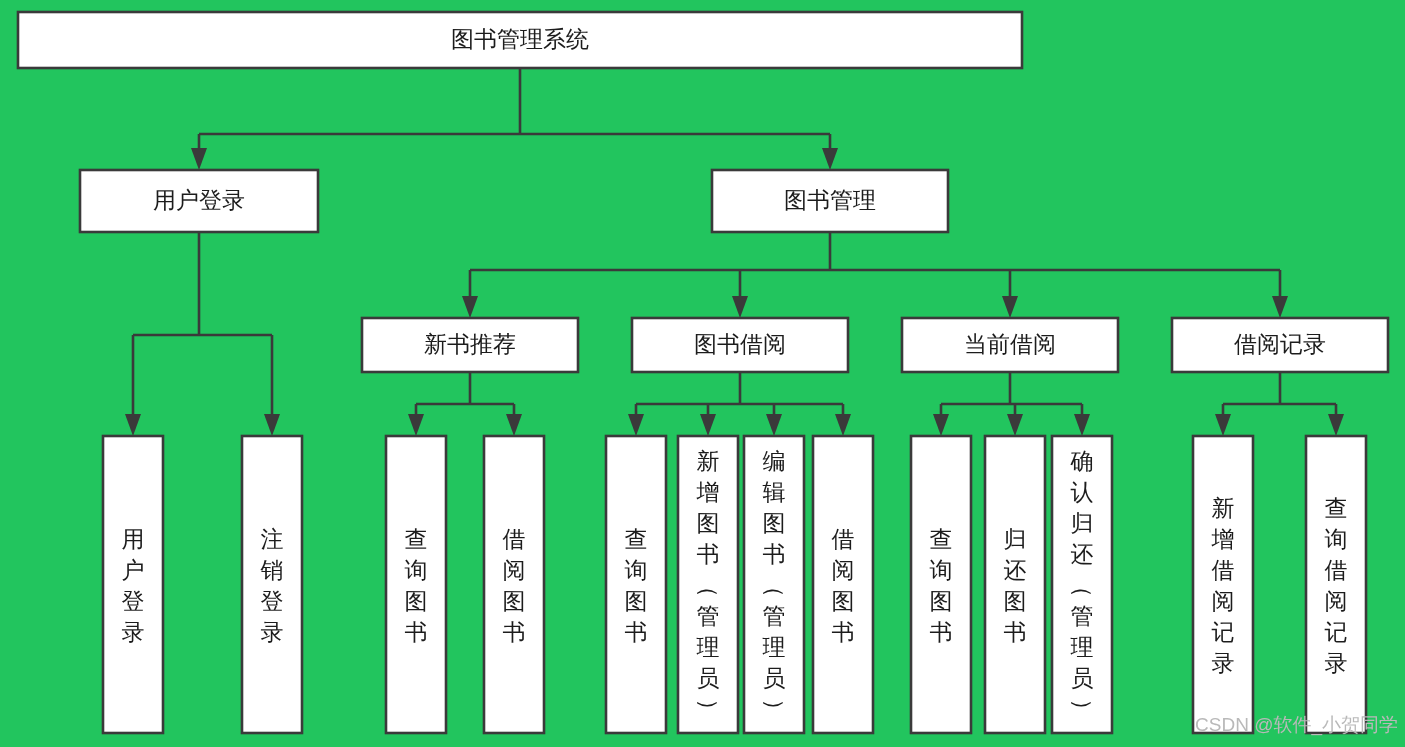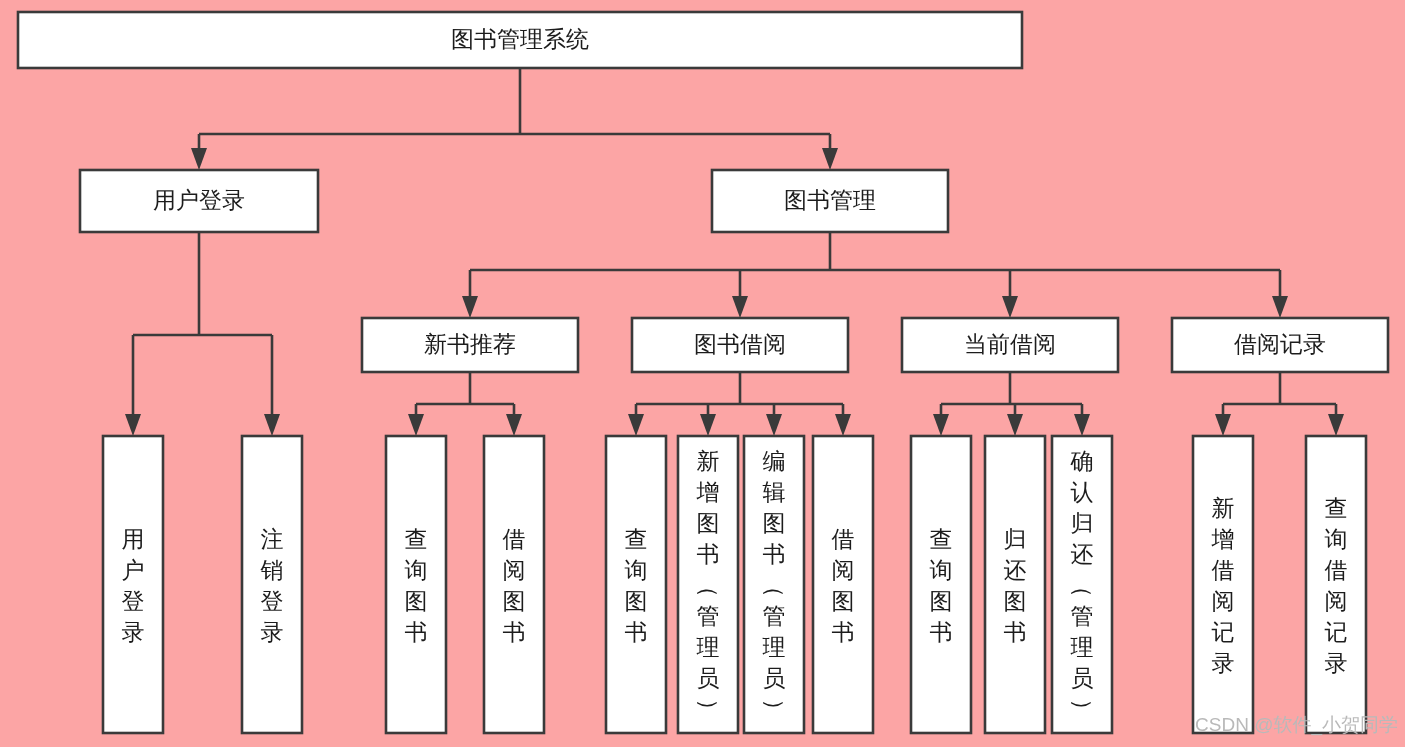--- a/index.html
+++ b/index.html
@@ -7,21 +7,21 @@
     padding: 0;
     background: #ffffff;
   }
   body {
     font-family: "Liberation Sans", "DejaVu Sans", sans-serif;
   }
   #diagram-root {
     position: relative;
     width: 1405px;
     height: 747px;
-    background: #fca5a5;
+    background: #22c55e;
     overflow: hidden;
   }
   svg#chart-svg {
     position: absolute;
     left: 0;
     top: 0;
     width: 1405px;
     height: 747px;
     display: block;
   }

